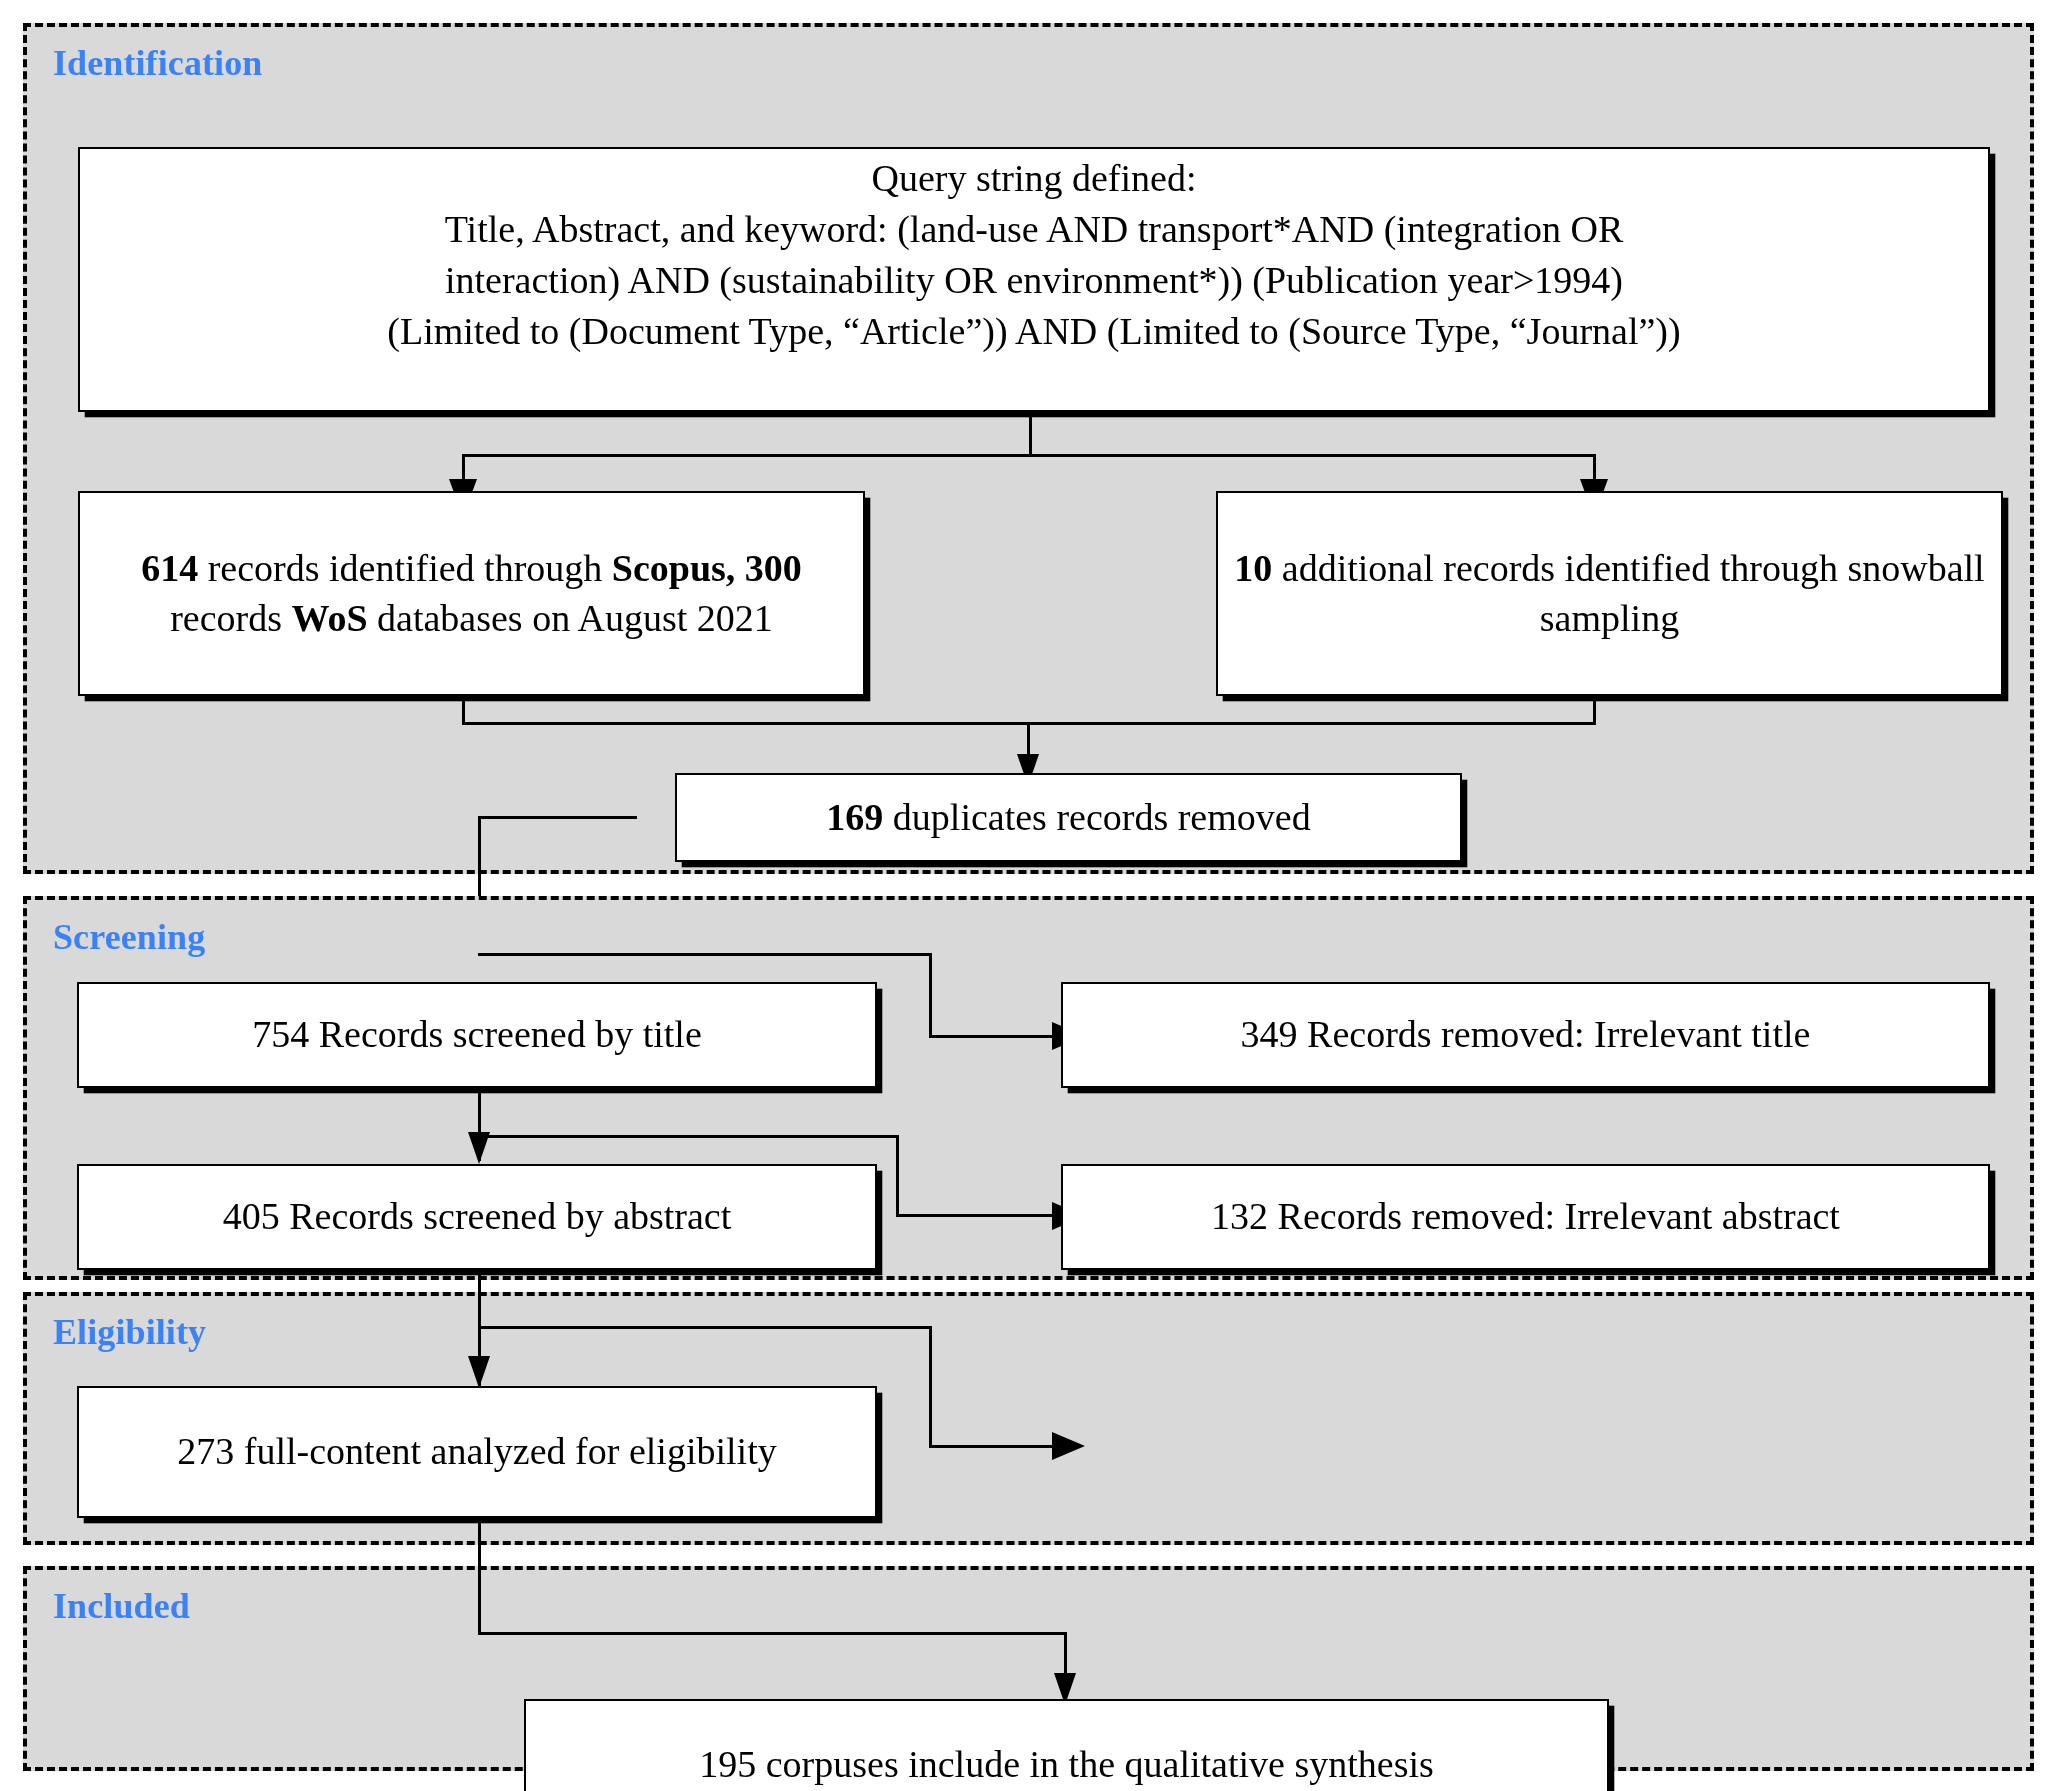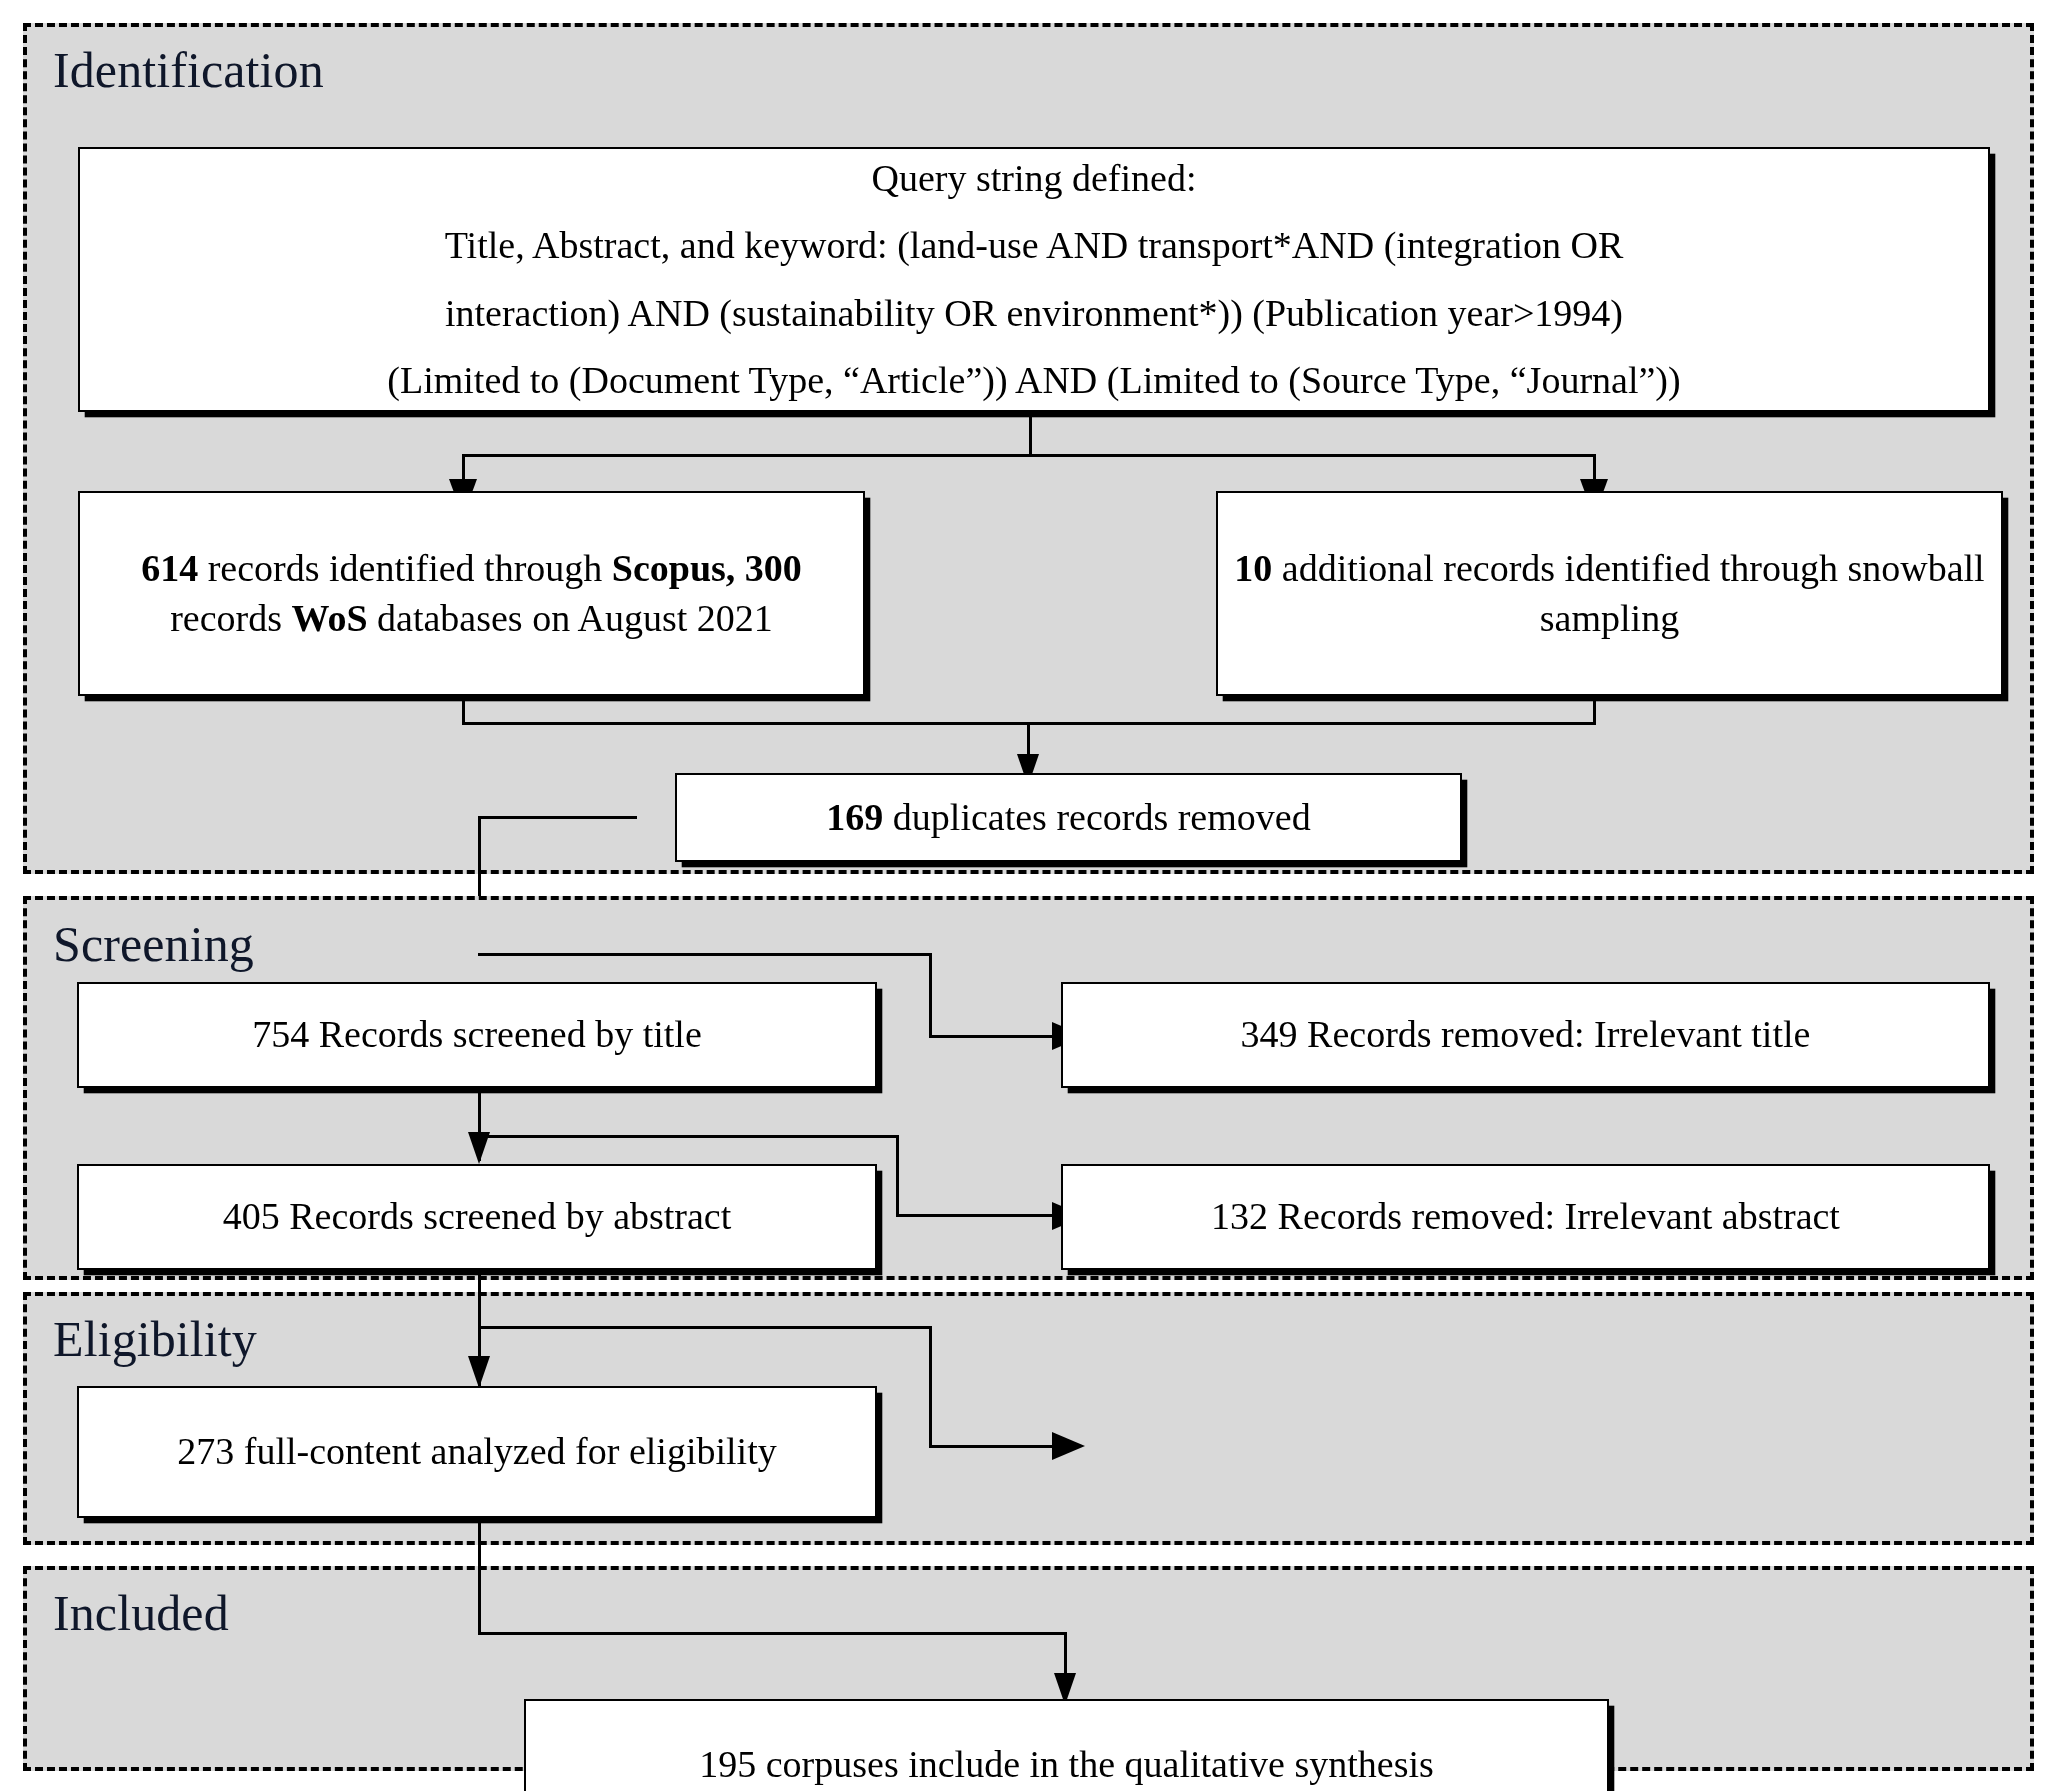--- a/index.html
+++ b/index.html
@@ -20,24 +20,24 @@
   }
   
   .section {
     position: absolute;
     background: #d9d9d9;
     border: 4.6px dashed #000000;
     box-sizing: border-box;
   }
   .section-label {
     position: absolute;
-    font-weight: normal;
-    font-size: 50px;
+    font-weight: bold;
+    font-size: 36px;
     line-height: 1;
-    color: #0f172a;
+    color: #3b82f6;
     white-space: nowrap;
     letter-spacing: 0.1px;
   }
   
   .fbox {
     position: absolute;
     background: #ffffff;
     border: 2.6px solid #000000;
     box-sizing: border-box;
     box-shadow: 6px 6px 0 -0.7px #000000;
@@ -83,21 +83,21 @@
   }
 </style>
 </head>
 <body>
 
 <div id="stage">
 
   <div class="section" style="left:22.5px; top:23px; width:2011px; height:851px;"></div>
   <div class="section-label" style="left:53px; top:45px;">Identification</div>
 
-  <div class="fbox" style="left:78px; top:147px; width:1912px; height:265px; flex-direction:column; justify-content:space-between; line-height:1.34;">
+  <div class="fbox" style="left:78px; top:147px; width:1912px; height:265px; flex-direction:column; justify-content:flex-start; line-height:1.34;">
     <span class="txt">Query string defined:</span>
     <span class="txt">Title, Abstract, and keyword: (land-use AND transport*AND (integration OR</span>
     <span class="txt">interaction) AND (sustainability OR environment*)) (Publication year&gt;1994)</span>
     <span class="txt">(Limited to (Document Type, “Article”)) AND (Limited to (Source Type, “Journal”))</span>
   </div>
 
   <div class="ln thin v" style="left:1029px; top:414px; height:41px;"></div>
   <div class="ln thin h" style="left:462px; top:454px; width:1134px;"></div>
   <div class="ln thin v" style="left:462px; top:454px; height:32px;"></div>
   <div class="ln thin v" style="left:1593px; top:454px; height:32px;"></div>

